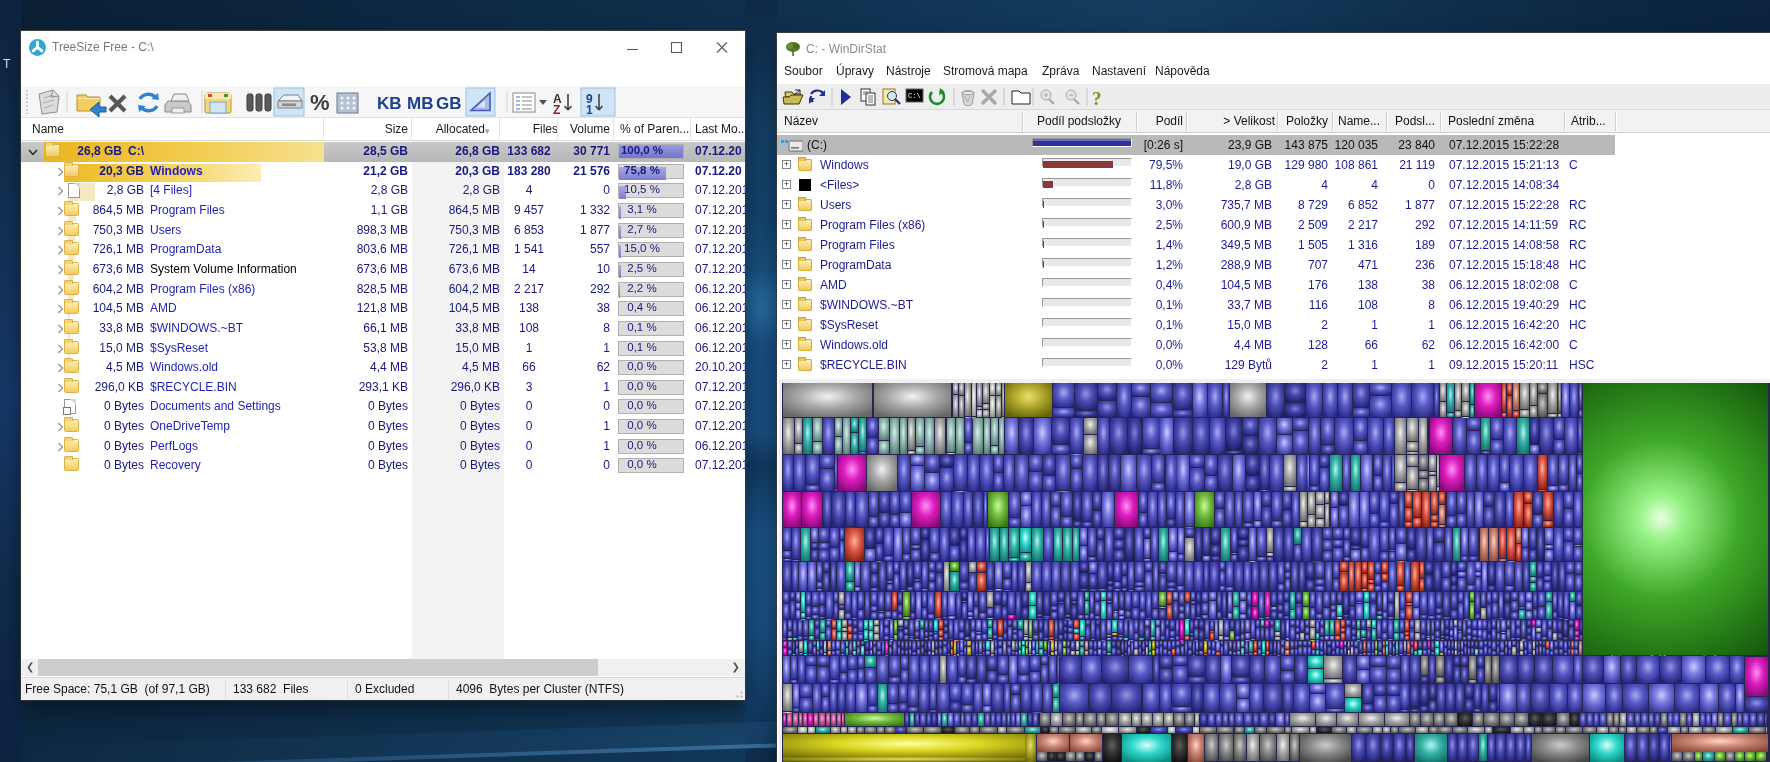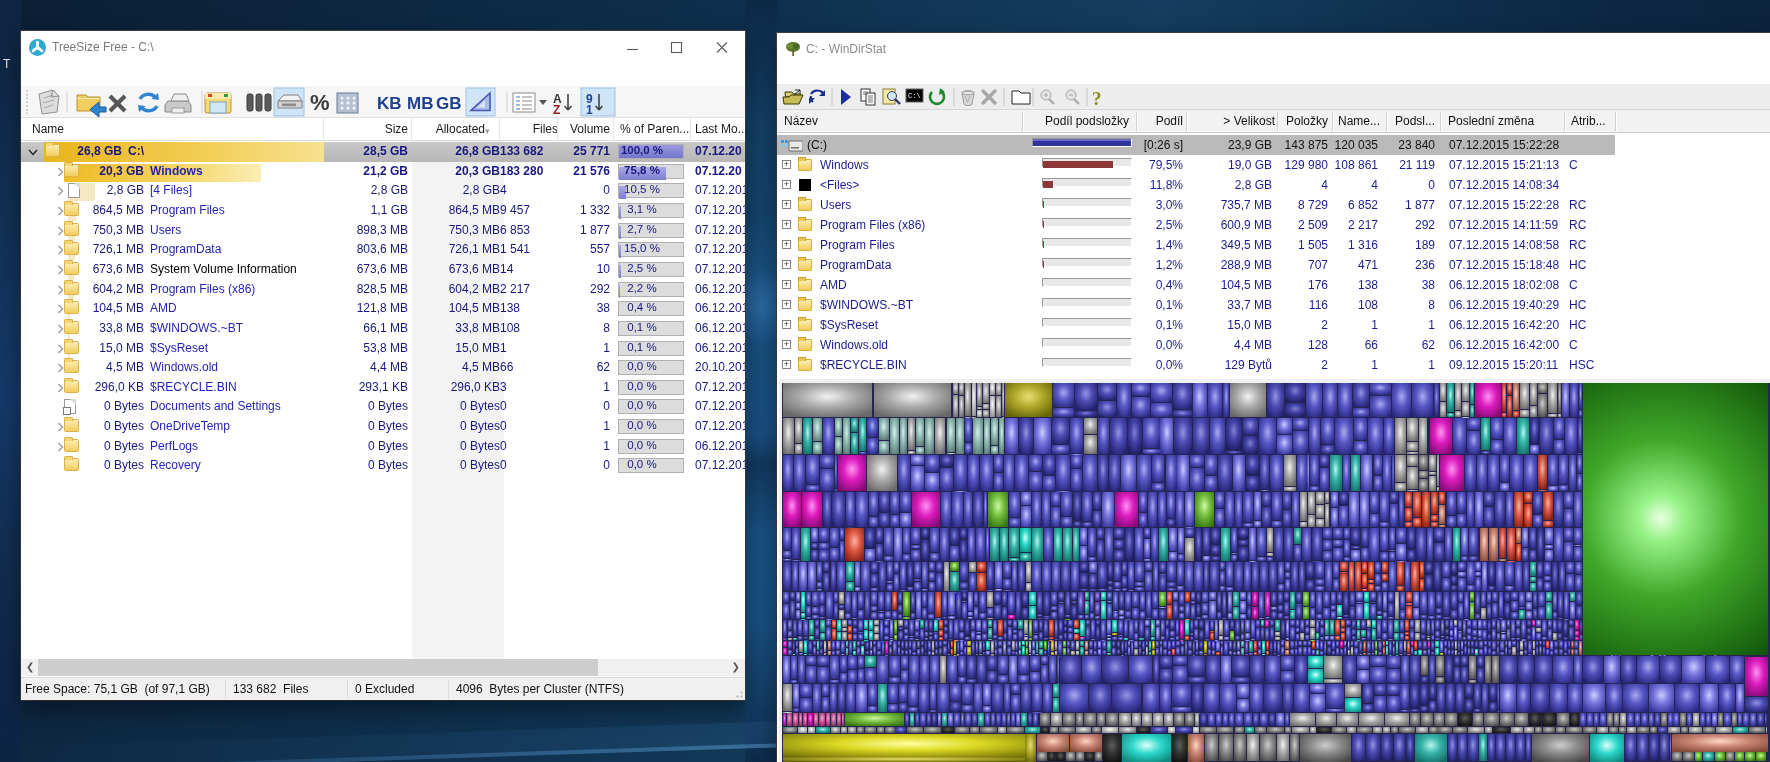--- a/index.html
+++ b/index.html
@@ -17,21 +17,21 @@
 #tbar{position:absolute;top:55px;left:0;width:100%;height:32px;background:#f6f6f6;border-bottom:1px solid #e0e0e0}
 #tshead{position:absolute;top:87px;left:0;width:100%;height:23px;background:#fff;border-bottom:1px solid #d9d9d9;font-size:12px;color:#1a1a1a}
 #tshead span{position:absolute;top:4px;white-space:nowrap}
 #tshead .dv{position:absolute;top:0;width:1px;height:23px;background:#e4e4e4}
 #tsbody{position:absolute;top:110px;left:0;width:100%;height:518px;background:#fff;overflow:hidden}
 #alloc-bg{position:absolute;left:391px;top:0;width:92px;height:518px;background:#f3f3f3}
 .row{position:absolute;left:0;width:724px;height:20px;font-size:12px}
 .row div{position:absolute;top:2px;white-space:nowrap}
 .cell-size{left:303px;width:84px;text-align:right}
 .cell-alloc{left:391px;width:88px;text-align:right}
-.cell-files{left:479px;width:58px;text-align:left}
+.cell-files{left:479px;width:58px;text-align:center}
 .cell-fold{left:537px;width:52px;text-align:right}
 .cell-date{left:674px;width:50px;overflow:hidden}
 .pbox{position:absolute;left:597px;top:3px;width:66px;height:15px;border:1px solid #b0b0b0}
 .pfill{position:absolute;left:0;top:0;height:100%;background:linear-gradient(#a9a9e4,#7e7ed2)}
 .ptxt{position:absolute;left:585px;width:72px;top:2.5px;text-align:center;font-size:11.5px}
 .goldbar{position:absolute;top:1px;height:18px;border-radius:1px}
 .exp{position:absolute;top:5px;width:11px;height:11px}
 .fld{position:absolute;top:3px;width:15px;height:13px;background:linear-gradient(#fdeeb6,#f1cd5e);border:1px solid #dcb148;border-radius:1.5px}
 .fld:before{content:"";position:absolute;left:-1px;top:-3px;width:7px;height:3px;background:#f3d574;border:1px solid #dcb148;border-bottom:none;border-radius:1.5px 1.5px 0 0}
 .ficon{position:absolute;top:2px;width:12px;height:15px;background:#fff;border:1px solid #9a9a9a}
@@ -197,21 +197,21 @@
         <div style="left:23px;top:0;width:280px;height:20px;background:linear-gradient(90deg,#e9b51e,#f2cd52 55%,#f7e190)"></div>
         <svg class="exp" style="left:7px">
           <path d="M1 3 L5 7.5 L9 3" stroke="#222" stroke-width="1.4" fill="none"></path>
         </svg>
         <div class="fld" style="left:24px"></div>
         <div class="b navy" style="left:40px;width:61px;text-align:right">26,8 GB</div>
         <div class="b navy" style="left:107px">C:\</div>
         <div class="cell-size b navy">28,5 GB</div>
         <div class="cell-alloc b navy">26,8 GB</div>
         <div class="cell-files b navy">133 682</div>
-        <div class="cell-fold b navy">25 771</div>
+        <div class="cell-fold b navy">30 771</div>
         <div class="pbox" style="background:linear-gradient(#9a9ade,#7474cc)"></div>
         <div class="ptxt b navy">100,0 %</div>
         <div class="cell-date b navy">07.12.20</div>
       </div>
 <div class="row" style="top:20.6px">
         <div class="goldbar" style="left:43px;width:197px;background:linear-gradient(90deg,#edba22,#f5d668 60%,#fbedb4)"></div>
         <svg class="exp" style="left:34px">
           <path d="M3.5 1 L7.5 5 L3.5 9" stroke="#9a9a9a" stroke-width="1.4" fill="none"></path>
         </svg>
         <div class="fld" style="left:43px"></div>
@@ -498,20 +498,29 @@
   </div>
 </div>
 <div id="wd" class="win">
   <svg class="abs" style="left:8px;top:8px" width="16" height="16" viewBox="0 0 16 16">
       <ellipse cx="8" cy="6" rx="7" ry="5" fill="#5a7a2a"></ellipse>
       <ellipse cx="5" cy="5" rx="3.4" ry="2.6" fill="#6e8e34"></ellipse>
       <ellipse cx="11" cy="5" rx="3.2" ry="2.4" fill="#4c6a22"></ellipse>
       <rect x="7.3" y="9" width="1.6" height="6" fill="#6a5a30"></rect>
     </svg>
   <div class="title">C: - WinDirStat</div>
+  <div class="menu">
+    <span style="left:7px">Soubor</span>
+      <span style="left:59px">Úpravy</span>
+      <span style="left:109px">Nástroje</span>
+    <span style="left:166px">Stromová mapa</span>
+      <span style="left:265px">Zpráva</span>
+      <span style="left:315px">Nastavení</span>
+      <span style="left:378px">Nápověda</span>
+  </div>
   <div id="wbar"><svg width="420" height="26" viewBox="0 0 420 26">
 <g fill="none">
 
 <path d="M8 8 h7 l1.5 2 h7 v3 h-15 z" fill="#d8cc7a" stroke="#3a3a00"></path>
 <path d="M6 13 h6 l2 -2 h12 l-4 9 h-15 z" fill="#c8ba58" stroke="#3a3a00"></path>
 <path d="M18 6 h5 m0 0 v4 m0 -4 l-6 5" stroke="#222"></path>
 
 <path d="M34 10 a7 6 0 0 1 11 -2 l2 2 M36 18 a7 6 0 0 1 -2 -6" stroke="#1c2f8f" stroke-width="2.2"></path>
 <path d="M48 6 v6 h-6 z" fill="#1c2f8f"></path>
           <path d="M32 20 v-6 h6 z" fill="#1c2f8f"></path>
@@ -556,21 +565,21 @@
             <path d="M297 15 l5 5" stroke-width="2.2"></path>
             <path d="M292 11 h4"></path>
           </g>
 <line x1="310" y1="4" x2="310" y2="22" stroke="#c4c4c4"></line>
 
 <text x="315" y="21" font-size="19" font-weight="bold" fill="#8a8a20" font-family="Liberation Serif">?</text>
 </g>
       </svg></div>
   <div id="wdhead">
     <span style="left:7px">Název</span>
-    <span style="left:268px">Podíl podsložky</span>
+    <span style="left:260px">Podíl podsložky</span>
     <span style="left:356px;width:50px" class="r">Podíl</span>
     <span style="left:411px;width:87px" class="r">&gt; Velikost</span>
     <span style="left:506px;width:45px" class="r">Položky</span>
     <span style="left:558px;width:45px" class="r">Name...</span>
     <span style="left:611px;width:47px" class="r">Podsl...</span>
     <span style="left:671px">Poslední změna</span>
     <span style="left:794px">Atrib...</span>
     <div class="dv" style="left:245px"></div>
       <div class="dv" style="left:359px"></div>
     <div class="dv" style="left:409px"></div>

